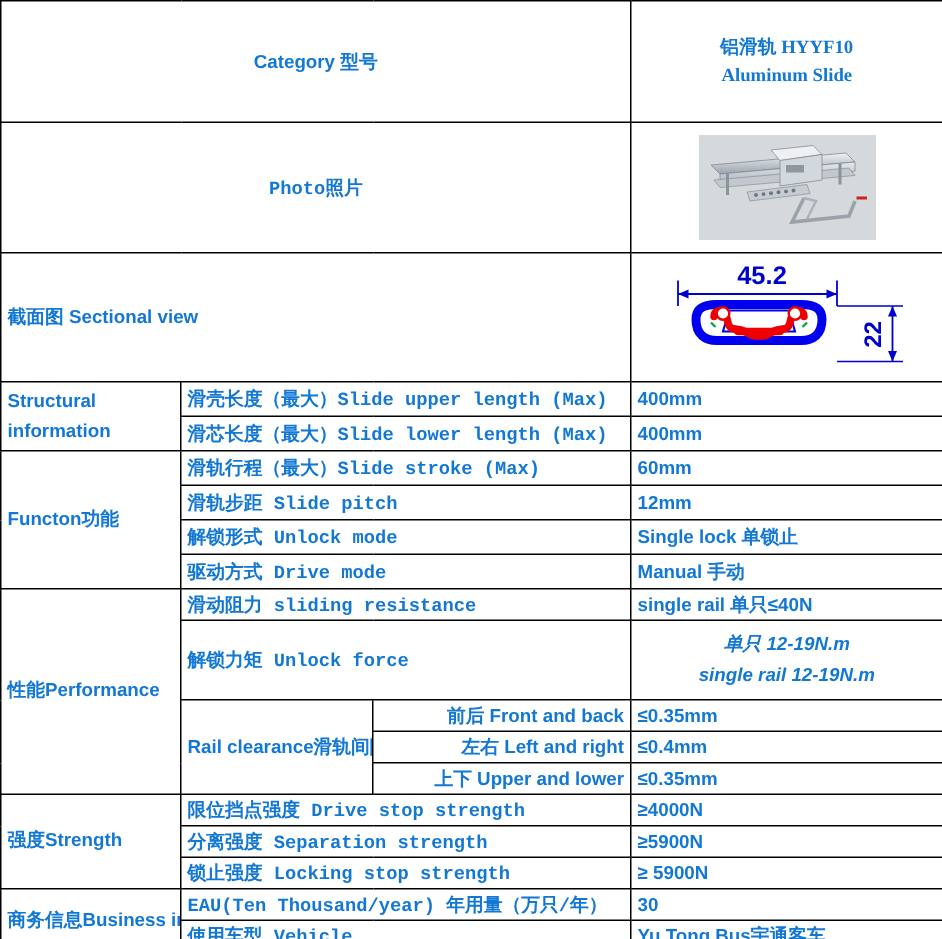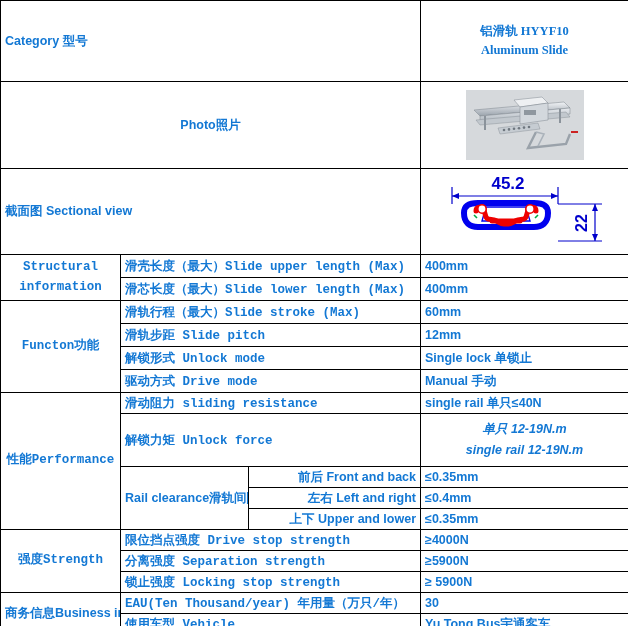--- a/index.html
+++ b/index.html
@@ -17,57 +17,58 @@
   table.spec td{
     border:1.5px solid #000000;
     color:#1378d4;
     font-weight:bold;
     font-size:12.5px;
     padding:1px 4px;
     overflow:hidden;
     white-space:nowrap;
   }
   td.cat-head{
+    text-align:center;
     font-size:14px;
     height:78px;
   }
   td.cat-val{
     text-align:center;
     font-size:13.5px;
     line-height:1.55;
     white-space:normal;
     font-family:Liberation Serif, serif;
   }
   td.photo-head{
     text-align:center;
     font-size:13.5px;
     height:84px;
+    font-family:Liberation Mono, monospace;
   }
   td.photo-cell{
     text-align:center;
     padding:0;
     vertical-align:middle;
   }
   td.sect-head{
     text-align:left;
     font-size:13.5px;
     height:83px;
   }
   td.sect-cell{
     padding:0;
     vertical-align:middle;
     text-align:center;
     margin-top:34px;
   }
   td.group{
-    text-align:center;
+    text-align:left;
     font-size:13px;
     white-space:normal;
     line-height:1.55;
-    font-family:Liberation Mono, monospace;
   }
   td.group-clip{
     text-align:center;
     font-size:13px;
   }
   td.label{
     text-align:left;
     font-size:12.5px;
     font-family:Liberation Mono, monospace;
   }

